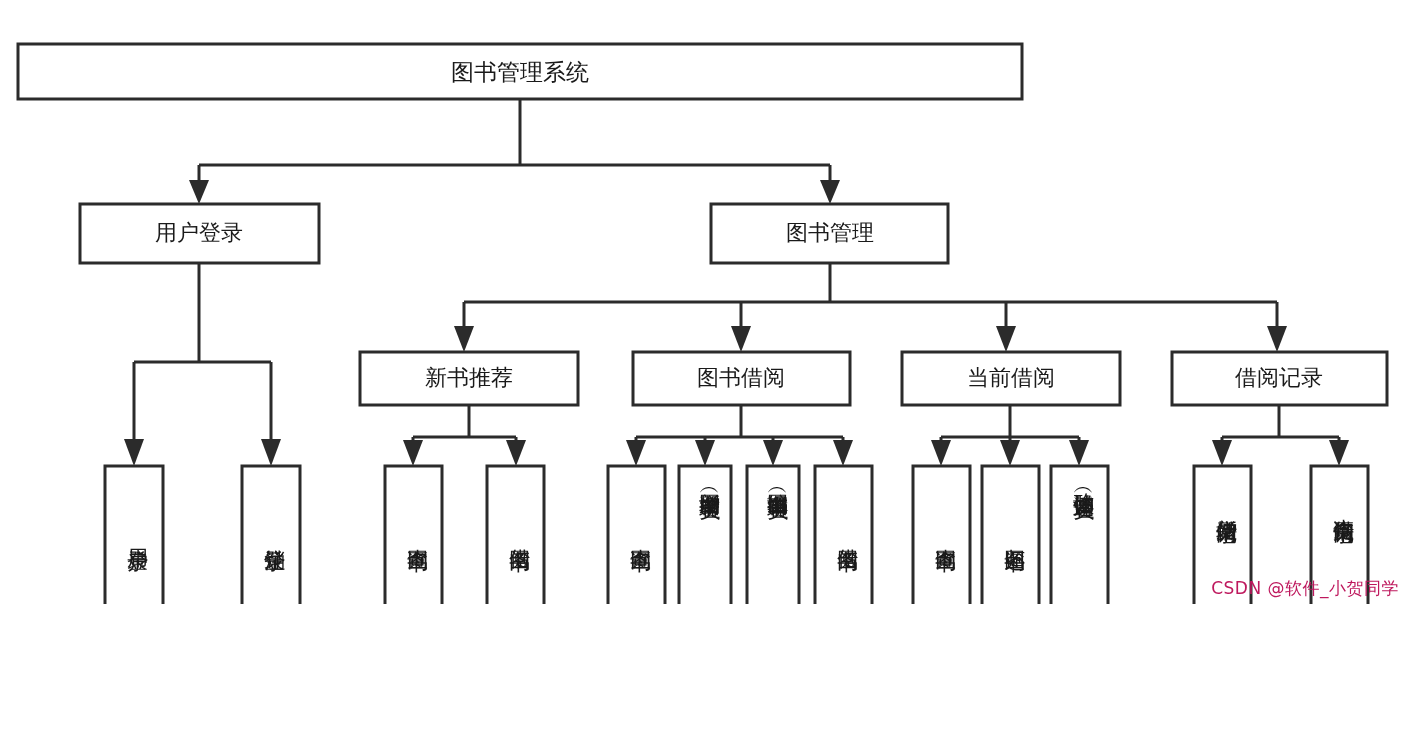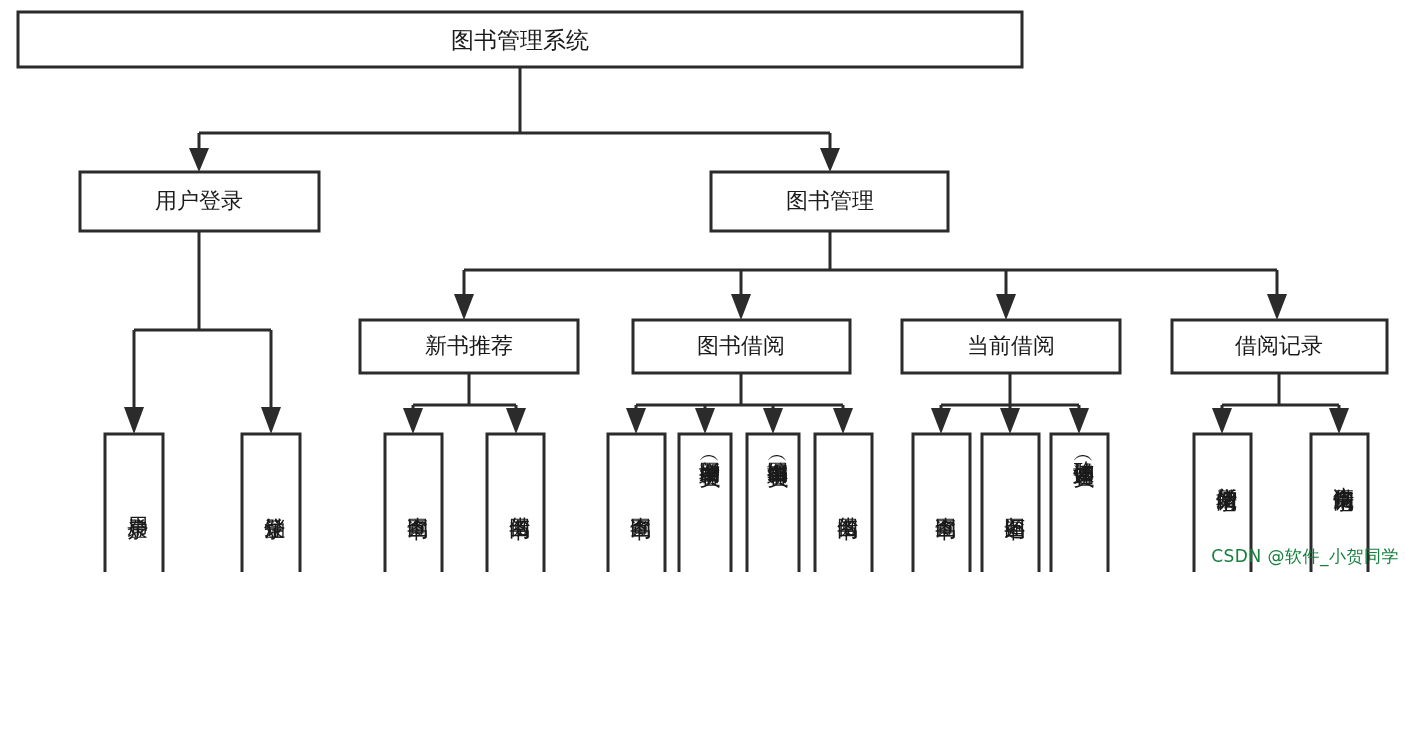--- a/index.html
+++ b/index.html
@@ -10,20 +10,21 @@
   }
   body {
     font-family: "DejaVu Sans", "Liberation Sans", sans-serif;
   }
   #canvas {
     position: relative;
     width: 1405px;
     height: 572px;
     background: #ffffff;
     overflow: hidden;
+    margin-top: 32px;
   }
   svg.diagram {
     position: absolute;
     top: 0;
     left: 0;
     width: 1405px;
     height: 747px;
   }
   .node-box {
     fill: #ffffff;
@@ -67,21 +68,21 @@
     white-space: nowrap;
     text-align: start;
     pointer-events: none;
   }
   .watermark {
     position: absolute;
     right: 6px;
     bottom: 4px;
     font-family: "DejaVu Sans", "Liberation Sans", sans-serif;
     font-size: 17px;
-    color: #15803d;
+    color: #be185d;
     white-space: nowrap;
     letter-spacing: 0.5px;
   }
 </style>
 </head>
 <body>
 
 <div id="canvas">
 
   <svg class="diagram" viewBox="0 0 1405 747">

